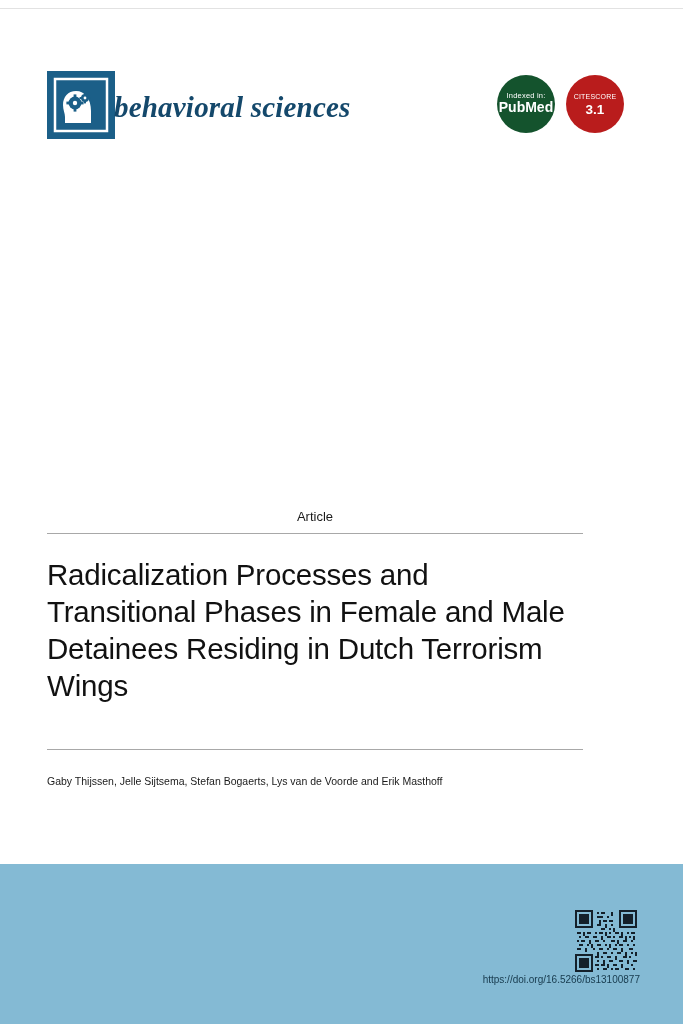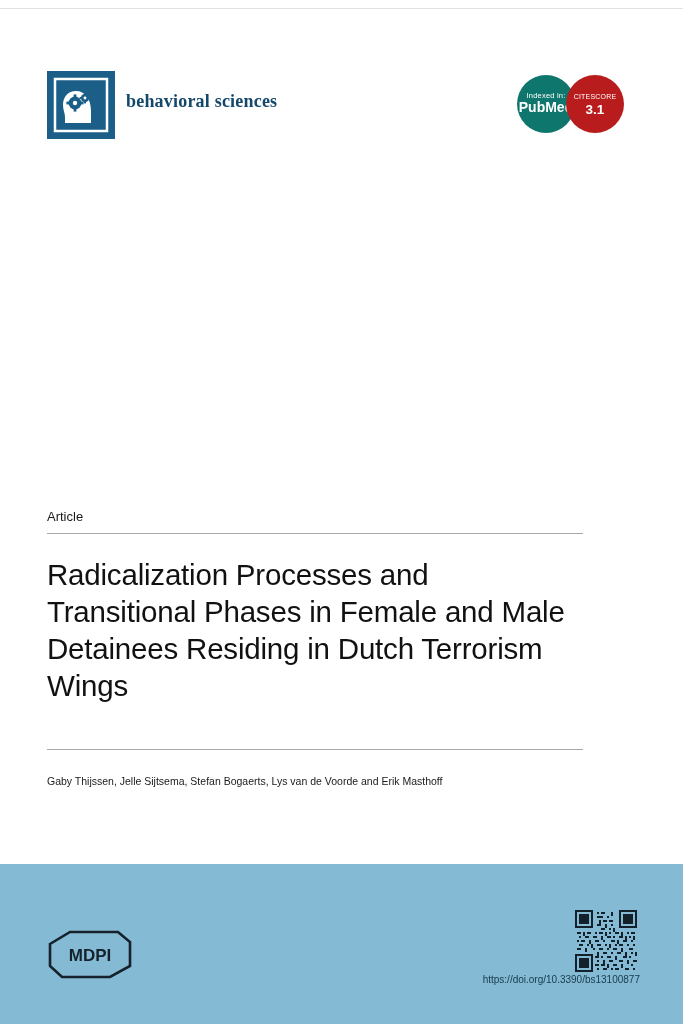--- a/index.html
+++ b/index.html
@@ -45,25 +45,26 @@
     position: absolute;
     left: 47px;
     top: 62px;
     width: 68px;
     height: 68px;
     background: #1b5f88;
   }
   .journal-logo-box svg { display: block; }
   .journal-title {
     position: absolute;
-    left: 126px;
+    left: 114px;
     top: 82px;
     font-family: "Liberation Serif", serif;
+    font-style: italic;
     font-weight: bold;
-    font-size: 18px;
+    font-size: 29px;
     color: #14486b;
     letter-spacing: 0.2px;
   }
 
   .badges {
     position: absolute;
     left: 436px;
     top: 66px;
     width: 200px;
     height: 70px;
@@ -97,23 +98,23 @@
     margin-top: 1px;
   }
   .badge.if {
     left: 0;
     top: 0;
     background: #f2d14b;
     color: #2e2a16;
   }
   .badge.if .big { font-size: 13px; }
   .badge.pubmed {
-    left: 81px;
+    left: 61px;
     top: 0;
-    background: #0f766e;
+    background: #14532d;
     padding-top: 16px;
   }
   .badge.pubmed .l1 { font-size: 7.5px; }
   .badge.pubmed .big { font-size: 14px; margin-top: 0; }
   .badge.citescore {
     left: 130px;
     top: 0;
     background: #b91c1c;
     padding-top: 17px;
   }
@@ -124,20 +125,21 @@
   .article-block {
     position: absolute;
     left: 47px;
     top: 500px;
     width: 536px;
   }
   .kicker {
     font-size: 13px;
     color: #1a1a1a;
     padding-bottom: 9px;
+    text-align: center;
   }
   .rule {
     border-top: 1px solid #a8a8a8;
     height: 0;
   }
   .paper-title {
     font-size: 29.5px;
     line-height: 37px;
     color: #111111;
     font-weight: normal;
@@ -240,26 +242,20 @@
     <div class="article-block">
       <div class="kicker">Article</div>
       <div class="rule"></div>
       <h1 class="paper-title">Radicalization Processes and Transitional Phases in Female and Male Detainees Residing in Dutch Terrorism Wings</h1>
       <div class="authors-rule"></div>
       <div class="authors">Gaby Thijssen, Jelle Sijtsema, Stefan Bogaerts, Lys van de Voorde and Erik Masthoff</div>
     </div>
 
     <div class="footer">
 
-      <div class="mdpi-logo">
-        <svg width="88" height="52" viewBox="0 0 88 52" aria-hidden="true">
-          <path d="M4 16 L24 4 L72 4 L84 14 L84 38 L64 49 L16 49 L4 38 Z" fill="none" stroke="#15212b" stroke-width="2.6"></path>
-          <text x="44" y="33" font-family="Liberation Sans, sans-serif" font-size="17" font-weight="bold" fill="#15212b" text-anchor="middle">MDPI</text>
-        </svg>
-      </div>
 
       <div class="qr">
         <svg width="62" height="62" viewBox="0 0 31 31" aria-hidden="true" shape-rendering="crispEdges">
           <rect width="31" height="31" fill="#84bad4"></rect>
           <g fill="#14202a">
             <rect x="0" y="0" width="9" height="1"></rect>
               <rect x="0" y="0" width="1" height="9"></rect>
             <rect x="8" y="0" width="1" height="9"></rect>
               <rect x="0" y="8" width="9" height="1"></rect>
             <rect x="2" y="2" width="5" height="5"></rect>
@@ -363,17 +359,17 @@
             <rect x="11" y="29" width="1" height="1"></rect>
               <rect x="14" y="29" width="2" height="1"></rect>
             <rect x="18" y="29" width="1" height="1"></rect>
               <rect x="20" y="29" width="2" height="1"></rect>
             <rect x="25" y="29" width="2" height="1"></rect>
               <rect x="29" y="29" width="1" height="1"></rect>
           </g>
         </svg>
       </div>
 
-      <div class="doi">https://doi.org/10.3390/bs13100877</div>
+      <div class="doi">https://doi.org/16.5266/bs13100877</div>
     </div>
 
   </div>
 </div>
 
 </body></html>

